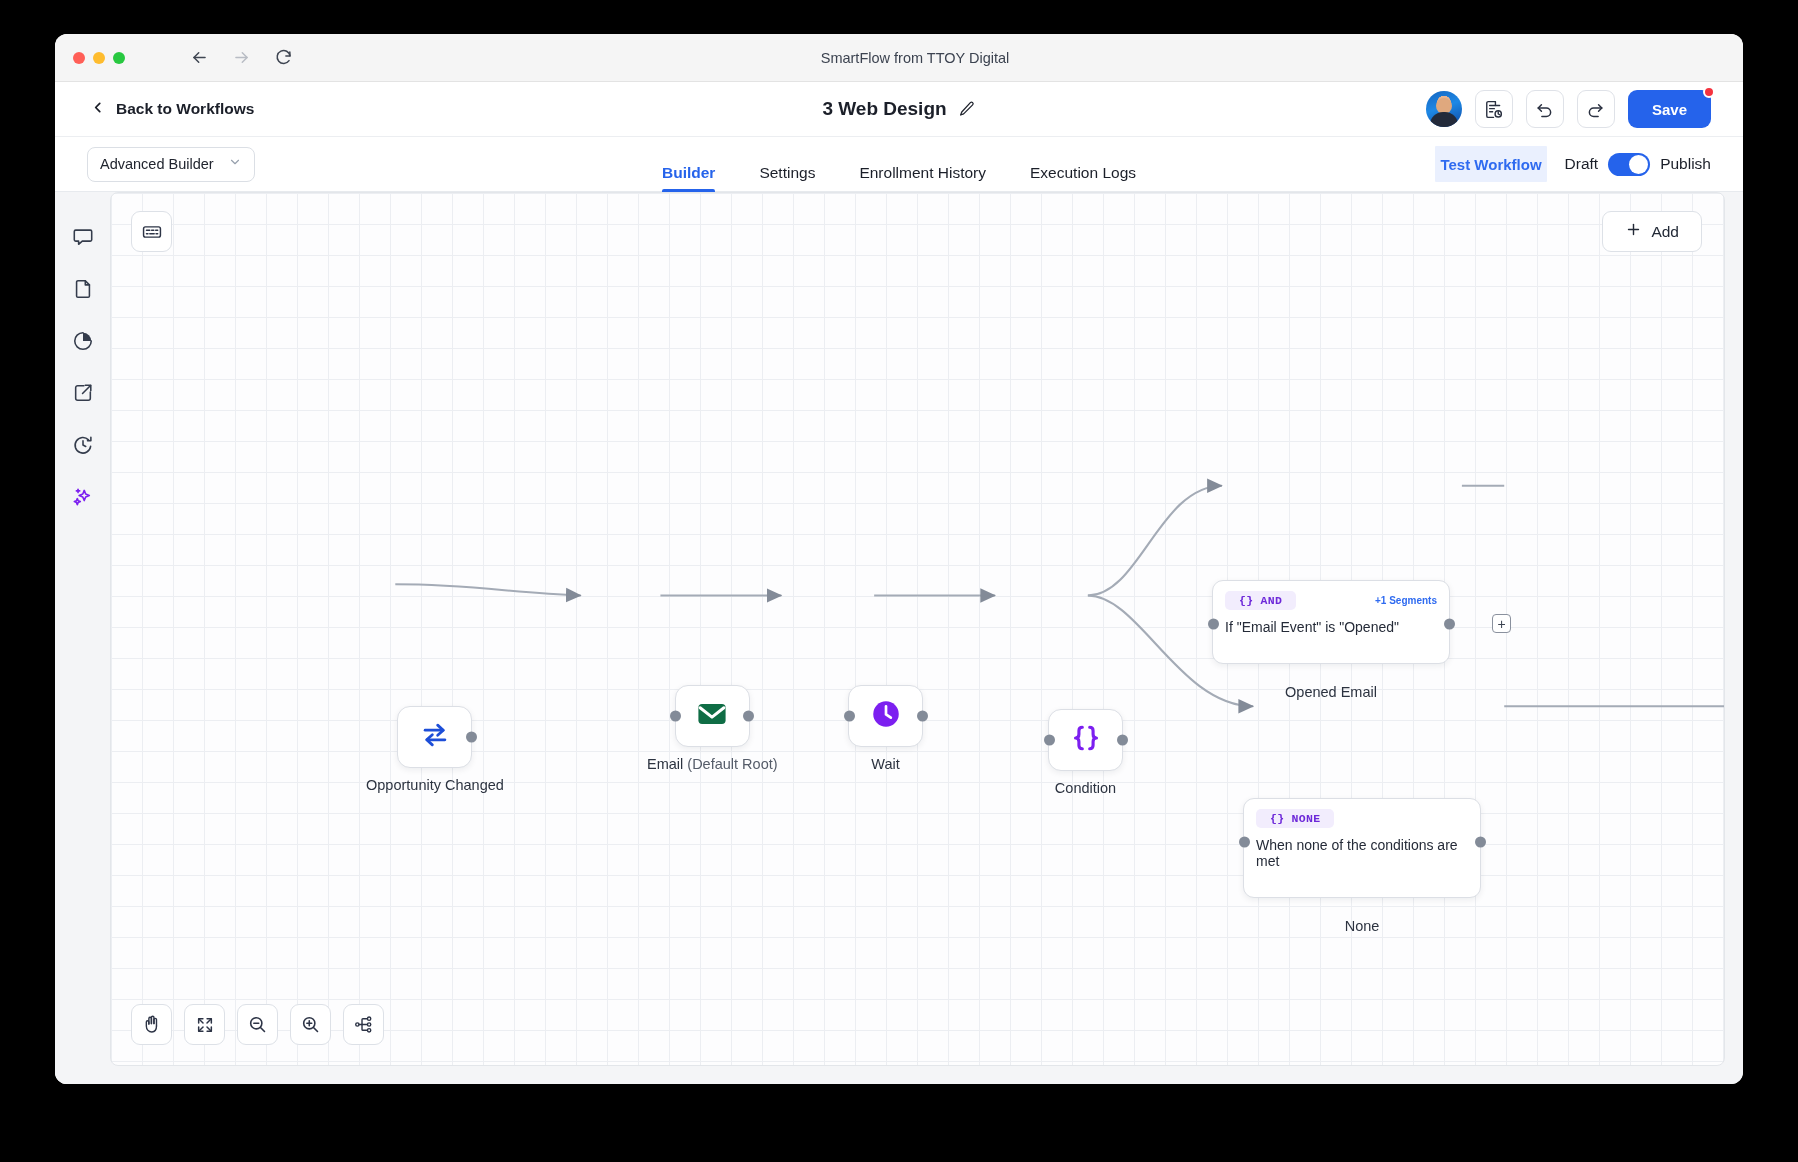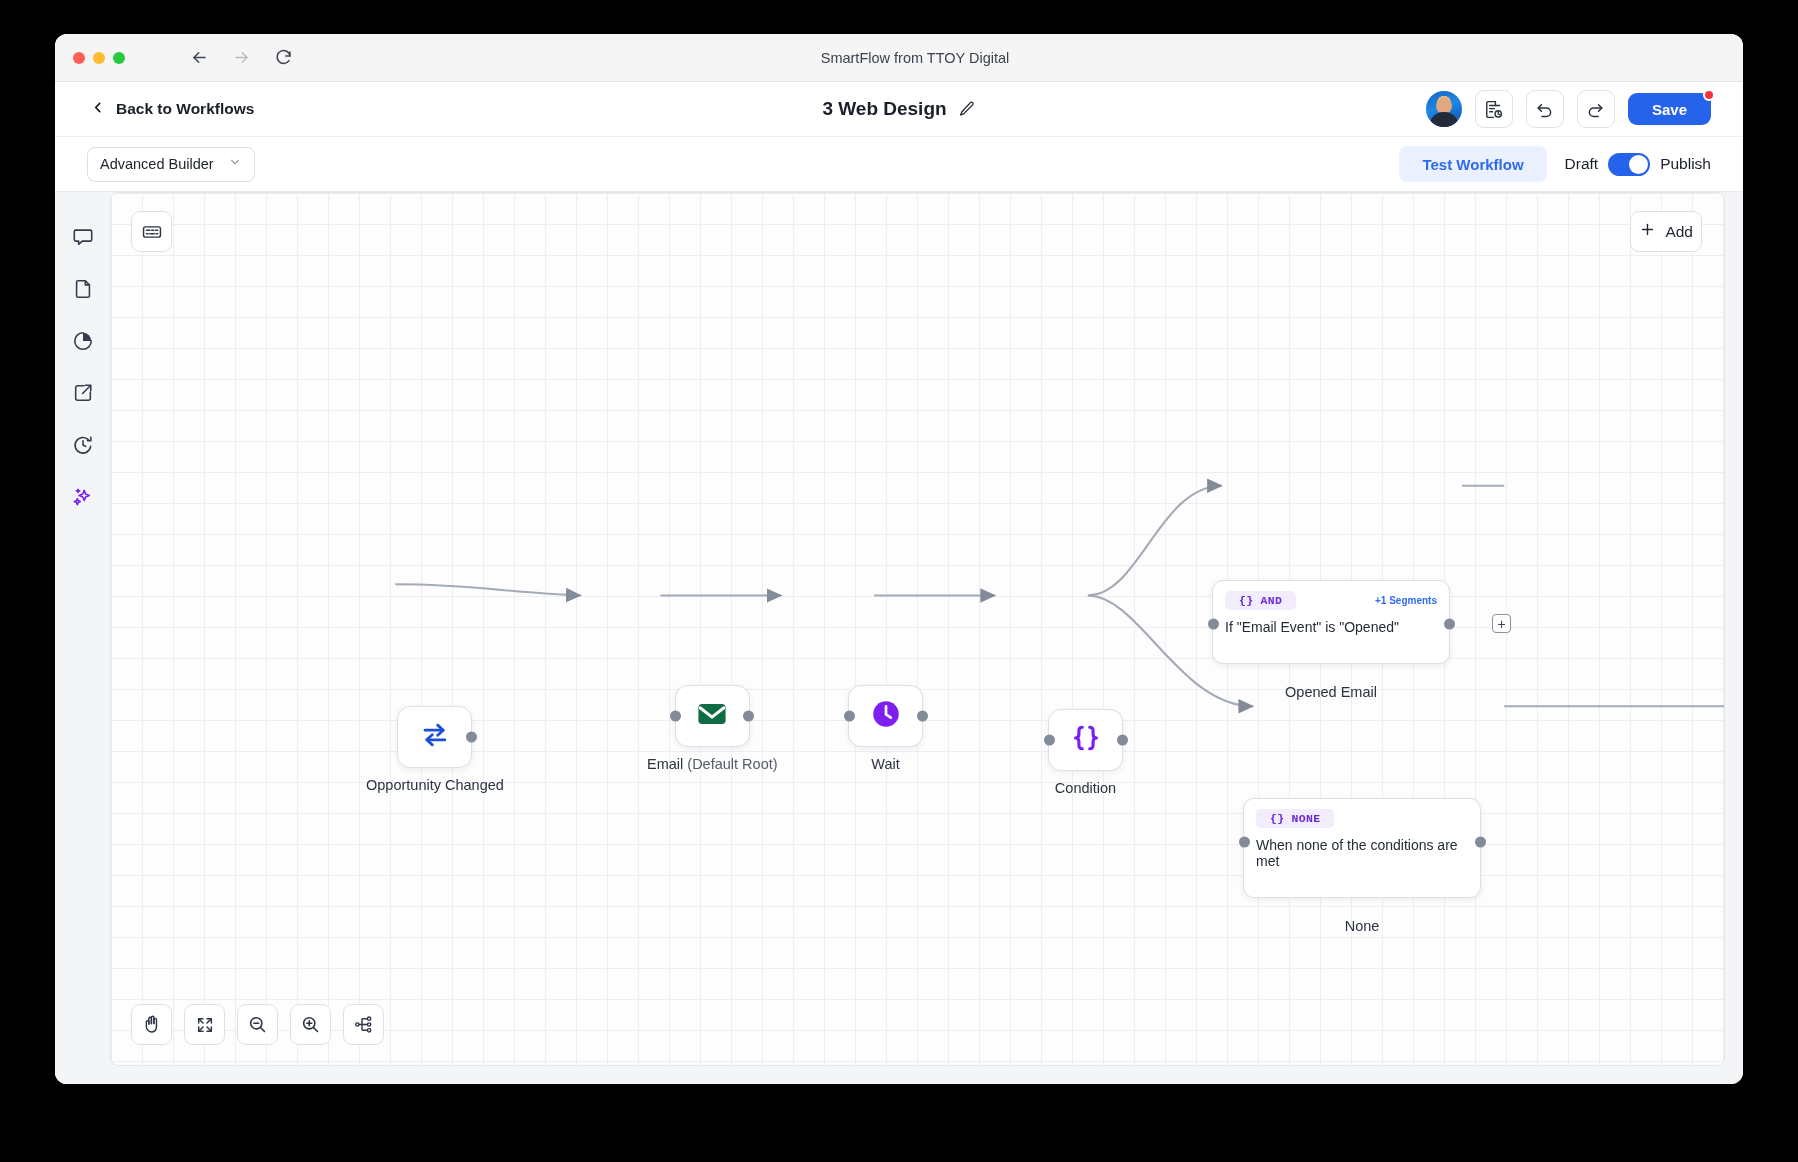--- a/index.html
+++ b/index.html
@@ -85,21 +85,21 @@
     width:28px; height:22px; border-radius:13px 13px 0 0; background:#232a3a;
   }
   .icon-btn {
     width: 38px; height: 38px;
     border: 1px solid #dfe2e8; border-radius: 9px;
     background: #fff; display: flex; align-items: center; justify-content: center;
     color: #2a3040; cursor: pointer;
   }
   .save-btn {
     position: relative;
-    height: 32px; padding: 0 24px;
+    height: 38px; padding: 0 24px;
     background: #2563eb; color: #fff;
     border: none; border-radius: 9px;
     font-size: 15px; font-weight: 600;
     font-family: inherit; cursor: pointer;
     display: flex; align-items: center; justify-content: flex-end;
   }
   .save-dot {
     position: absolute; right: -4px; top: -4px;
     width: 12px; height: 12px; border-radius: 50%;
     background: #f5333f; border: 2px solid #fff;
@@ -133,22 +133,22 @@
   .tab.active::after {
     content:""; position:absolute; left:0; right:0; bottom:0;
     height:3px; background:#2563eb; border-radius:2px 2px 0 0;
   }
   .toolbar-right {
     margin-left: auto; margin-right: 32px;
     display: flex; align-items: center; gap: 18px;
   }
   .test-wf {
     background: #eaf0fe; color: #2f6bf0;
-    border: none; border-radius: 8px;
-    height: 36px; padding: 0 23px;
+    border: none; border-radius: 1px;
+    height: 36px; padding: 0 5px;
     font-size: 15px; font-weight: 600;
     font-family: inherit; cursor: pointer;
   }
   .pubgroup { display: flex; align-items: center; gap: 10px; }
   .pubgroup .t { font-size: 15.5px; color: #1b1f29; }
   .switch {
     width: 42px; height: 23px; border-radius: 12px;
     background: #2563eb; position: relative; cursor: pointer; flex: none;
   }
   .switch .knob {
@@ -185,21 +185,21 @@
   .cv-btn {
     position: absolute;
     width: 41px; height: 41px;
     background: #fff; border: 1px solid #dde1e7; border-radius: 9px;
     display: flex; align-items: center; justify-content: center;
     color: #2d3446; cursor: pointer;
   }
   .minimap-btn { left: 20px; top: 18px; }
   .add-btn {
     position: absolute; right: 22px; top: 18px;
-    height: 41px; padding: 0 8px;
+    height: 41px; padding: 0 22px;
     background: #fff; border: 1px solid #dde1e7; border-radius: 9px;
     display: flex; align-items: center; gap: 9px;
     font-size: 15.5px; color: #222936; font-family: inherit; cursor: pointer;
   }
   .bottom-tools {
     position: absolute; left: 20px; bottom: 20px;
     display: flex; gap: 12px;
   }
 
   
@@ -347,20 +347,26 @@
   <div class="toolbar">
     <div class="select-builder">
       <span class="lbl">Advanced Builder</span>
       <span class="caret">
         <svg width="14" height="14" viewBox="0 0 24 24" fill="none" stroke="currentColor" stroke-width="2" stroke-linecap="round" stroke-linejoin="round">
             <polyline points="6 9 12 15 18 9"></polyline>
           </svg>
       </span>
     </div>
 
+    <div class="tabs">
+      <div class="tab active">Builder</div>
+      <div class="tab">Settings</div>
+      <div class="tab">Enrollment History</div>
+      <div class="tab">Execution Logs</div>
+    </div>
 
     <div class="toolbar-right">
       <button class="test-wf">Test Workflow</button>
       <div class="pubgroup">
         <span class="t">Draft</span>
         <span class="switch">
             <span class="knob"></span>
           </span>
         <span class="t">Publish</span>
       </div>

